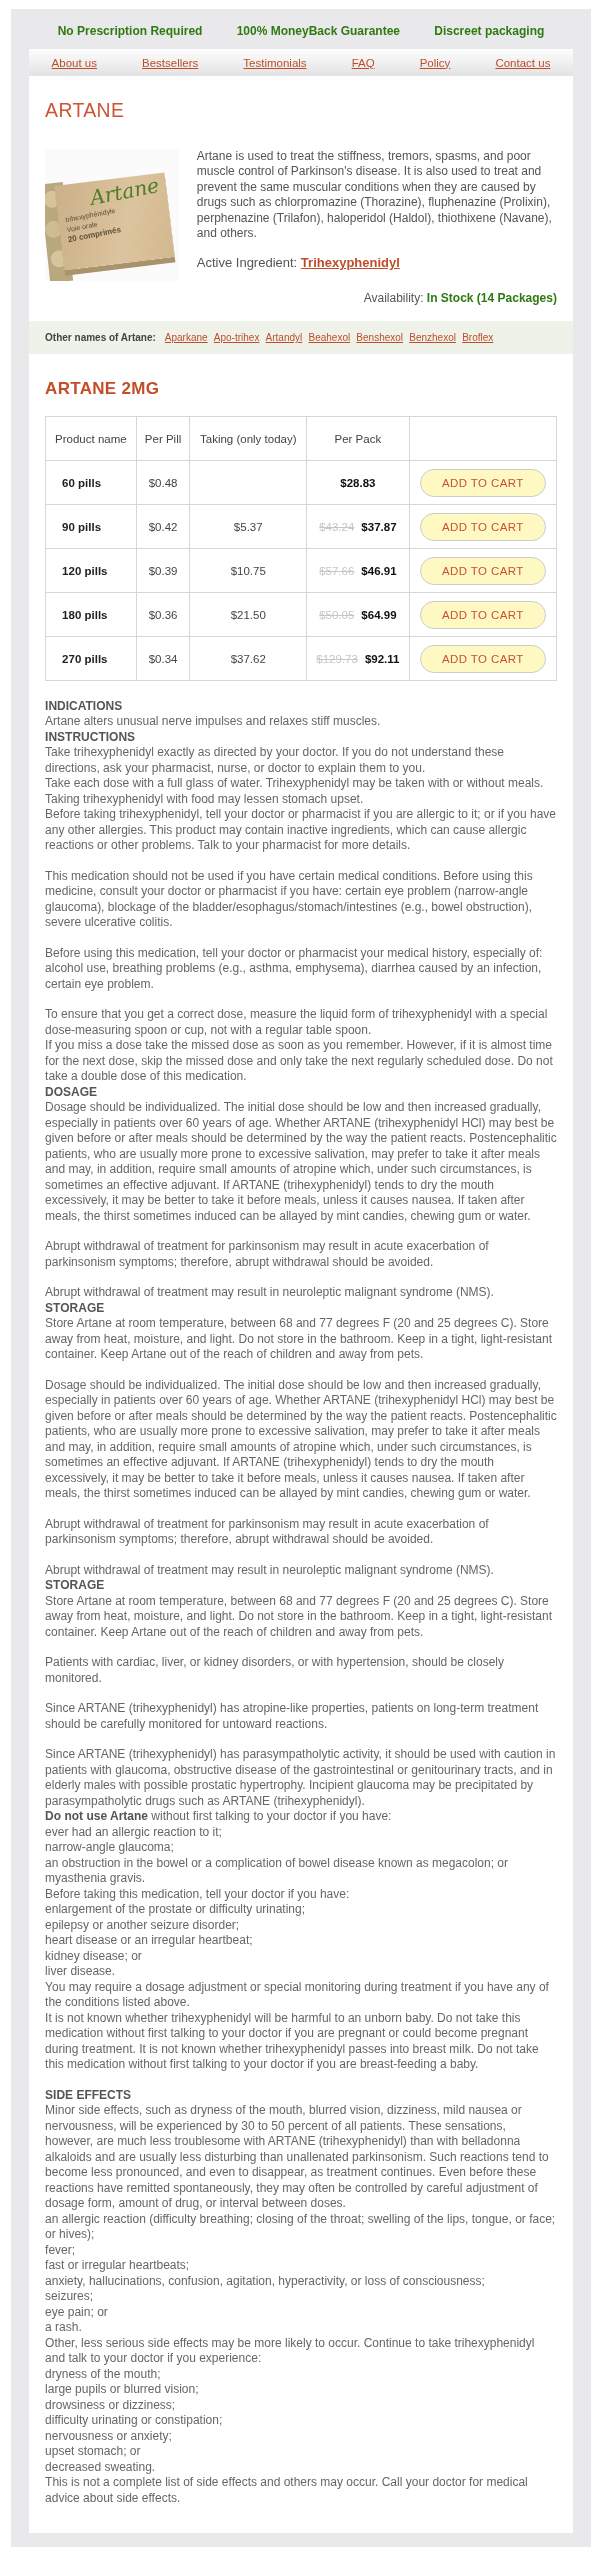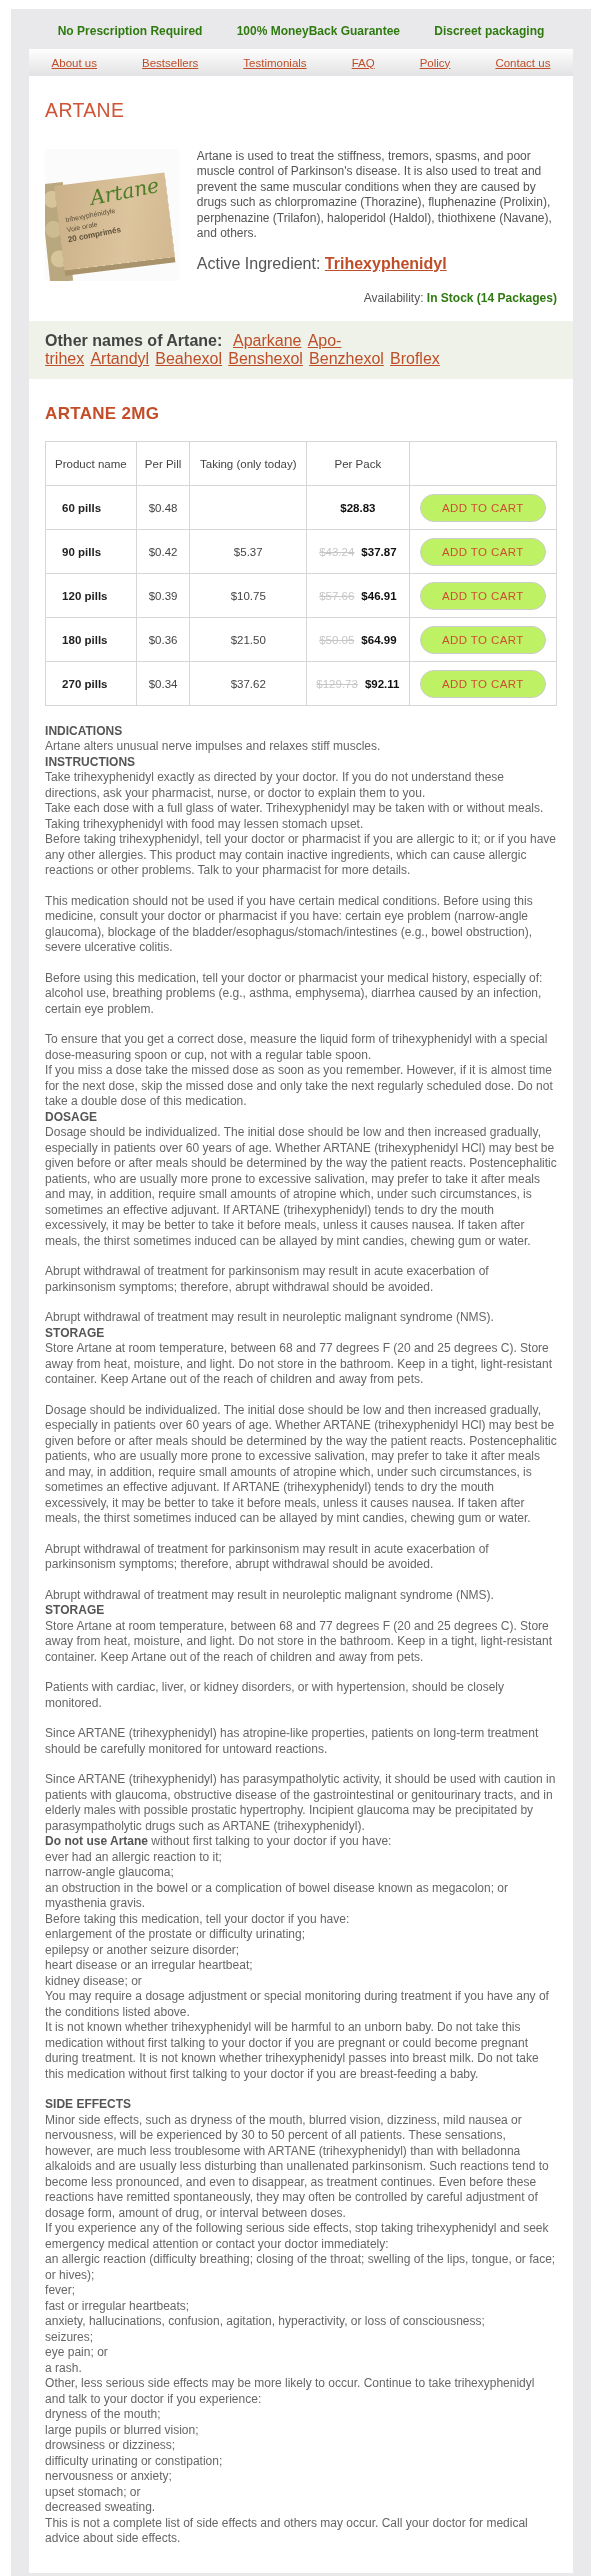--- a/index.html
+++ b/index.html
@@ -24,36 +24,36 @@
       radial-gradient(circle at 11.5px 76px,#d6c49a 8px,transparent 8.8px);transform:rotate(-6deg);}
   .box-face{position:absolute;left:14px;top:30px;width:111px;height:85px;
     background:linear-gradient(105deg,#cbb088,#dcc49e 60%,#d2b890);transform:rotate(-7deg);
     box-shadow:0 5.3px 0 #a8936c;padding:5.3px 7px;box-sizing:border-box;}
   .box-brand{font-family:"DejaVu Serif",serif;font-style:italic;color:#4c7c27;font-size:20.3px;
     text-align:right;transform:rotate(-4deg);line-height:1;}
   .box-line{font-size:7px;color:#5c4f38;margin-top:2.6px;transform:rotate(-4deg);}
   .box-line.b{font-weight:bold;font-size:8px;color:#3c3categories227;}
   .product-info{flex:1;}
   .desc{margin:0;color:#555;font-size:12px;line-height:15.5px;}
-  .ingredient{margin:13.2px 0 0;color:#555;font-size:16px;}
+  .ingredient{margin:13.2px 0 0;color:#555;font-size:13px;}
   .ingredient a{color:#bf4d28;font-weight:bold;text-decoration:underline;cursor:pointer;}
   .availability{text-align:right;color:#555;font-size:12px;margin:10.6px 0 12.4px;}
   .availability .stock{color:#2f7a10;font-weight:bold;}
-  .other-names{background:#eef2e9;margin:16px -16px;padding:10.6px 16px;font-size:16px;color:#444;}
+  .other-names{background:#eef2e9;margin:16px -16px;padding:10.6px 16px;font-size:10px;color:#444;}
   .other-names .on-label{font-weight:bold;}
   .other-names a{color:#bf4d28;text-decoration:underline;margin-left:6.2px;cursor:pointer;}
   h2.dtitle{color:#c44d28;font-size:17px;margin:25px 0 17.7px;font-weight:bold;letter-spacing:0.3px;}
   table.prices{width:100%;border-collapse:collapse;font-size:11.5px;color:#444;}
   .prices th,.prices td{border:0.9px solid #d6d6d6;text-align:center;padding:0 7px;height:43px;}
   .prices th{font-weight:400;color:#444;}
   .prices td.name{font-weight:bold;color:#222;text-align:left;padding-left:16px;}
   .prices .old{color:#c6c6c6;text-decoration:line-through;margin-right:7px;}
   .prices b.new{color:#111;}
   .cart-btn{display:inline-block;border:0.9px solid #cccccc;border-radius:14px;padding:7px 21px;
-    color:#cc4f30;font-size:11.5px;background:#bef264;cursor:pointer;white-space:nowrap;letter-spacing:0.4px;}
+    color:#cc4f30;font-size:11.5px;background:#fef9c3;cursor:pointer;white-space:nowrap;letter-spacing:0.4px;}
   .info{margin-top:17.7px;font-size:12px;color:#666;line-height:15.5px;}
   .info p{margin:0;}
   .info .h{font-weight:bold;color:#555;}
   .info .gap{height:15px;}
   .info .lead b{color:#555;}
 </style>
 </head>
 <body>
 
 <div class="page">
@@ -195,26 +195,26 @@
         <p class="lead"><b>Do not use Artane</b> without first talking to your doctor if you have:</p>
         <p>ever had an allergic reaction to it;</p>
         <p>narrow-angle glaucoma;</p>
         <p>an obstruction in the bowel or a complication of bowel disease known as megacolon; or</p>
         <p>myasthenia gravis.</p>
         <p>Before taking this medication, tell your doctor if you have:</p>
         <p>enlargement of the prostate or difficulty urinating;</p>
         <p>epilepsy or another seizure disorder;</p>
         <p>heart disease or an irregular heartbeat;</p>
         <p>kidney disease; or</p>
+        <p>liver disease.</p>
         <p>You may require a dosage adjustment or special monitoring during treatment if you have any of the conditions listed above.</p>
         <p>It is not known whether trihexyphenidyl will be harmful to an unborn baby. Do not take this medication without first talking to your doctor if you are pregnant or could become pregnant during treatment. It is not known whether trihexyphenidyl passes into breast milk. Do not take this medication without first talking to your doctor if you are breast-feeding a baby.</p>
         <div class="gap"></div>
         <p class="h">SIDE EFFECTS</p>
         <p>Minor side effects, such as dryness of the mouth, blurred vision, dizziness, mild nausea or nervousness, will be experienced by 30 to 50 percent of all patients. These sensations, however, are much less troublesome with ARTANE (trihexyphenidyl) than with belladonna alkaloids and are usually less disturbing than unallenated parkinsonism. Such reactions tend to become less pronounced, and even to disappear, as treatment continues. Even before these reactions have remitted spontaneously, they may often be controlled by careful adjustment of dosage form, amount of drug, or interval between doses.</p>
-        <p>If you experience any of the following serious side effects, stop taking trihexyphenidyl and seek emergency medical attention or contact your doctor immediately:</p>
         <p>an allergic reaction (difficulty breathing; closing of the throat; swelling of the lips, tongue, or face; or hives);</p>
         <p>fever;</p>
         <p>fast or irregular heartbeats;</p>
         <p>anxiety, hallucinations, confusion, agitation, hyperactivity, or loss of consciousness;</p>
         <p>seizures;</p>
         <p>eye pain; or</p>
         <p>a rash.</p>
         <p>Other, less serious side effects may be more likely to occur. Continue to take trihexyphenidyl and talk to your doctor if you experience:</p>
         <p>dryness of the mouth;</p>
         <p>large pupils or blurred vision;</p>

